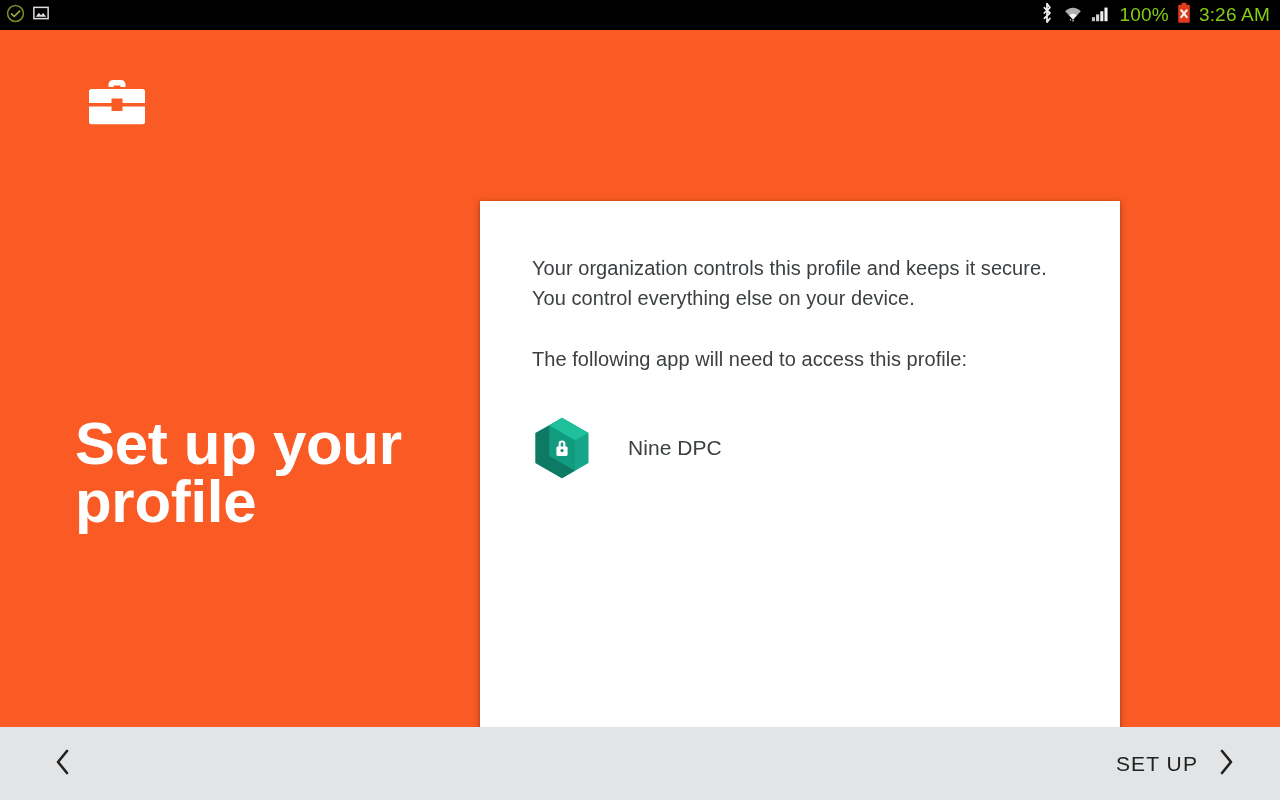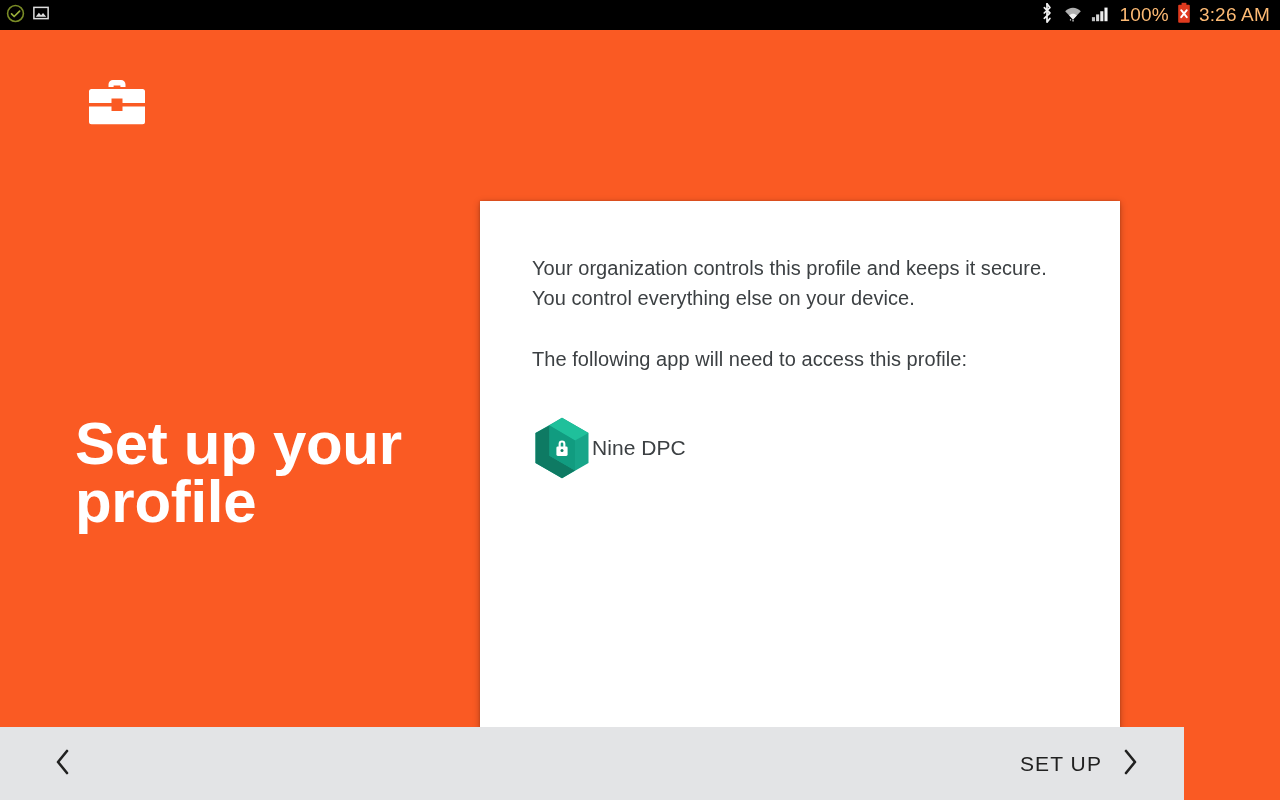--- a/index.html
+++ b/index.html
@@ -16,21 +16,21 @@
     width:1280px; height:30px;
     background:#000;
     display:flex; align-items:center;
     padding:0 10px 0 6px;
     color:#e8e8e8;
   }
   .sb-left{ display:flex; align-items:center; gap:7px; }
   .sb-spacer{ flex:1 1 auto; }
   .sb-right{ display:flex; align-items:center; gap:8px; }
   .sb-text{
-    font-size:19px; letter-spacing:.2px; color:#fdba74;
+    font-size:19px; letter-spacing:.2px; color:#84cc16;
     font-family:"Liberation Sans", sans-serif;
   }
   .sb-ico{ display:block; }
 
   
   .page{
     position:absolute; top:30px; left:0;
     width:1280px; height:770px;
     background:#FA5A23;
   }
@@ -68,29 +68,30 @@
     letter-spacing:.05px;
   }
   .para.p2{ margin-top:31px; }
 
   .app-row{
     margin-top:42px;
     display:flex; align-items:center;
   }
   .app-icon{ width:60px; height:64px; flex:0 0 auto; }
   .app-name{
+    margin-left:36px;
     color:#3c4043;
     font-size:21px;
     letter-spacing:.05px;
   }
 
   
   .bottombar{
     position:absolute; left:0; top:727px;
-    width:1184px; height:73px;
+    width:1280px; height:73px;
     background:#E3E4E6;
     display:flex; align-items:center;
   }
   .nav-back{
     margin-left:46px;
     width:34px; height:34px;
     display:flex; align-items:center; justify-content:center;
     cursor:pointer;
   }
   .bb-spacer{ flex:1 1 auto; }

